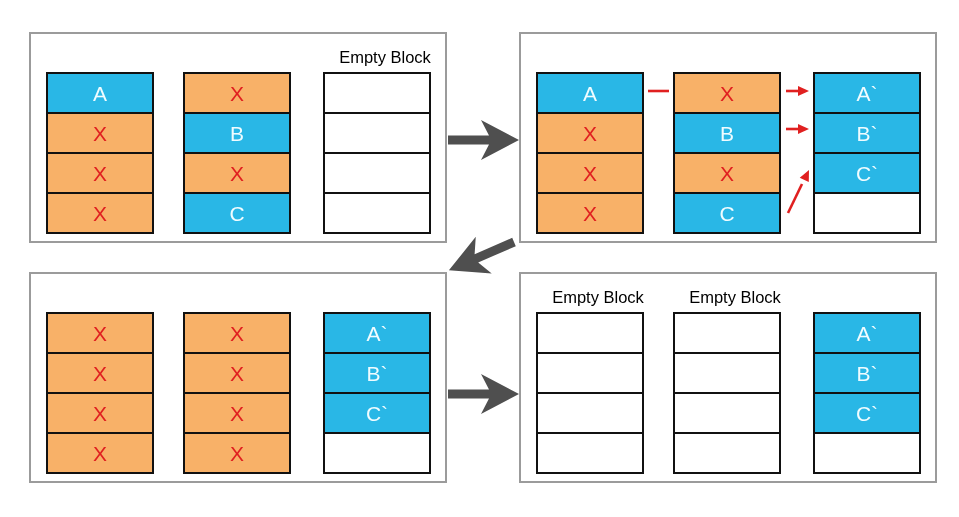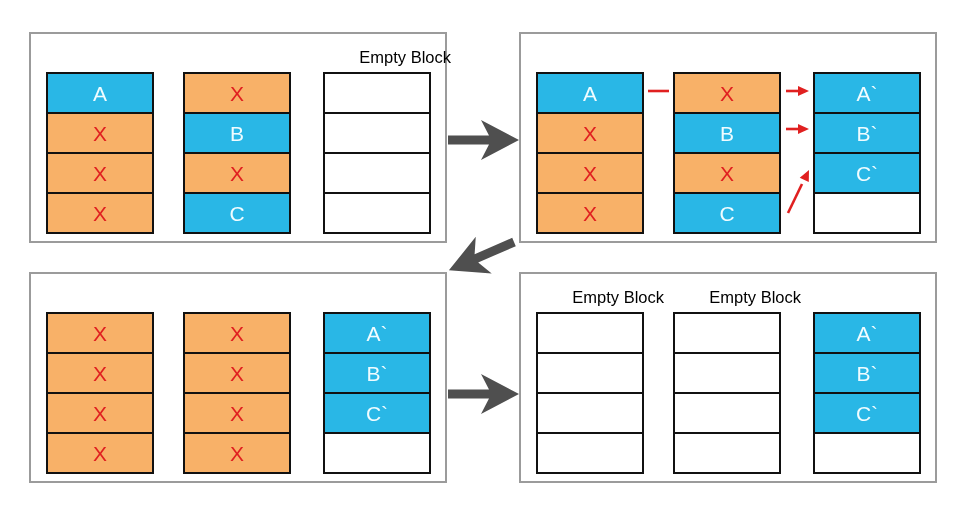--- a/index.html
+++ b/index.html
@@ -23,24 +23,24 @@
   }
   .column {
     position: absolute;
     top: 0;
     width: 112px;
     height: 100%;
   }
   .col-label {
     position: absolute;
     top: 14px;
-    left: 16px;
+    left: 6px;
     width: 100%;
     height: 22px;
-    text-align: right;
+    text-align: center;
     font-size: 16.5px;
     color: var(--label-text, #000);
     white-space: nowrap;
   }
   .blocks {
     position: absolute;
     top: 38px;
     left: 0;
     width: 108px;
   }

